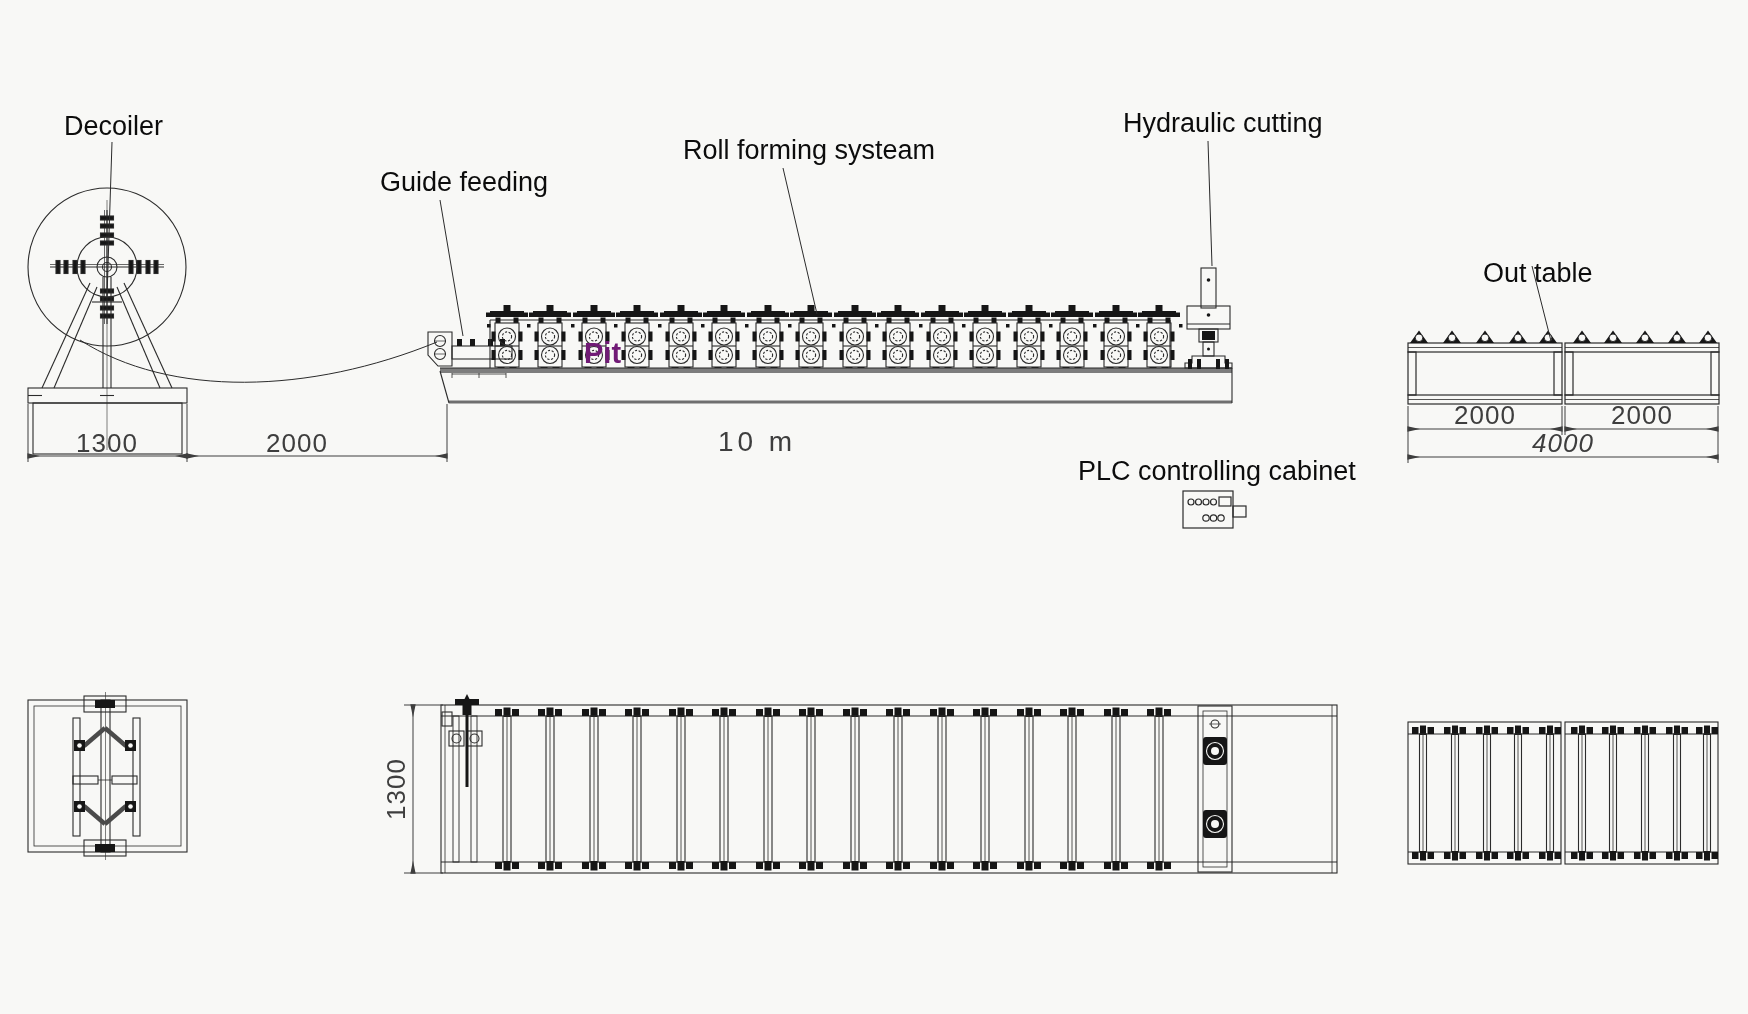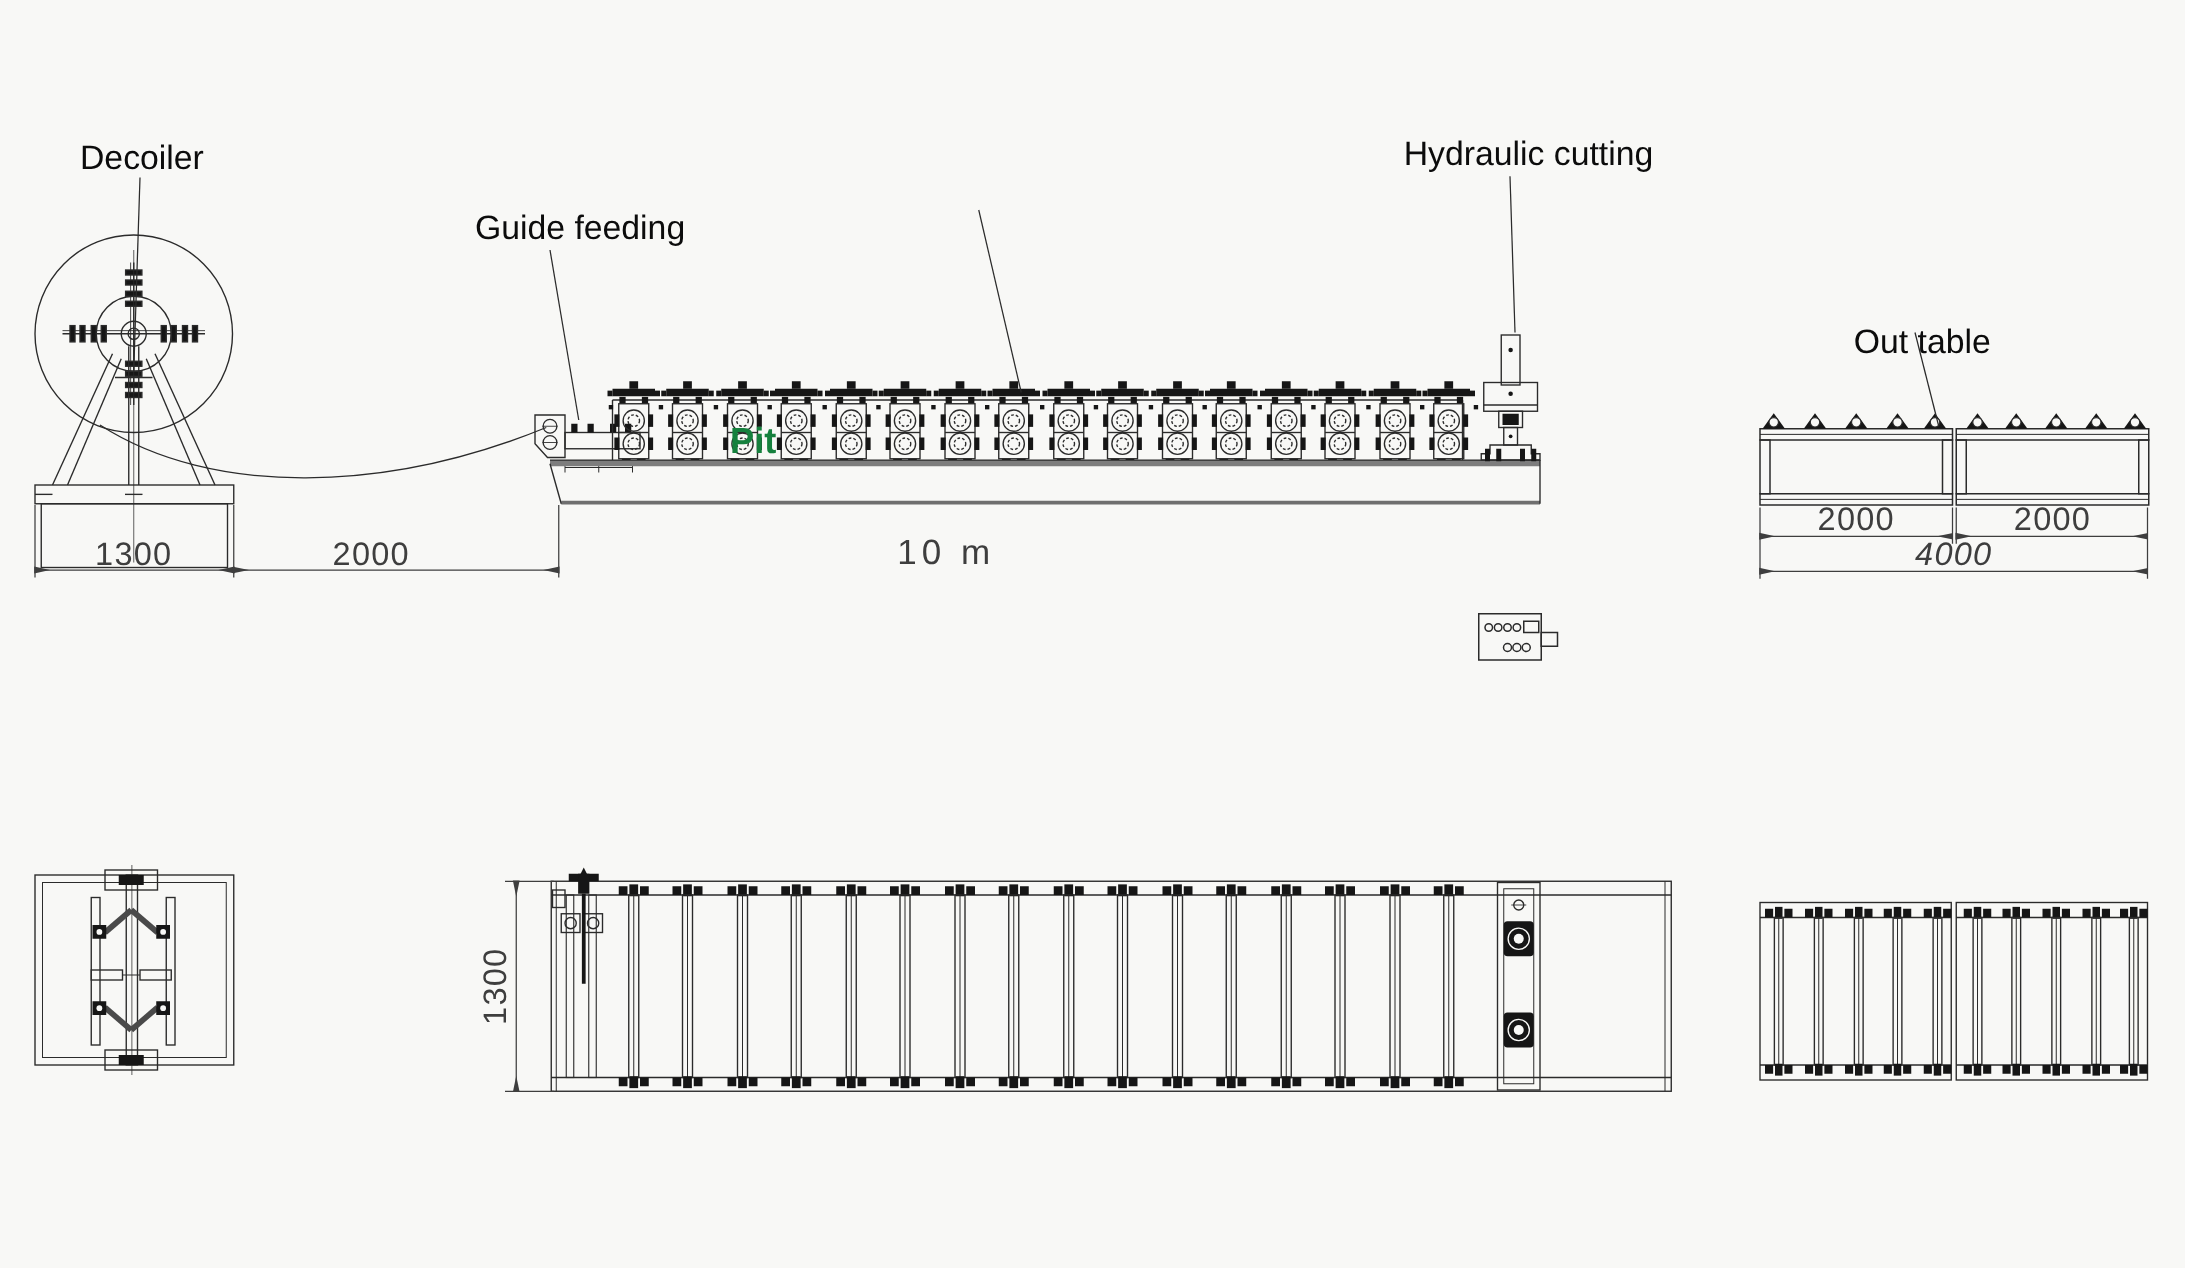--- a/index.html
+++ b/index.html
@@ -8,21 +8,21 @@
   html,body{margin:0;padding:0;}
   body{background:var(--background); width:1748px; height:1014px; overflow:hidden;
        font-family:"Liberation Sans", sans-serif;}
   .canvas{position:relative; width:1530px; height:1014px;}
   .canvas svg{position:absolute; left:0; top:0;}
   .lbl{position:absolute; font-size:27px; color:#0c0c0c; white-space:nowrap; line-height:1.1;}
   .dim{position:absolute; font-size:26px; color:var(--dim); white-space:nowrap;
        transform:translateX(-50%); letter-spacing:1px; line-height:1.05;}
   .dimv{position:absolute; font-size:26px; color:var(--dim); white-space:nowrap;
         transform:translate(-50%,-50%) rotate(-90deg); letter-spacing:1px;}
-  .pit{position:absolute; font-size:29px; font-weight:bold; color:#15803d; white-space:nowrap;}
+  .pit{position:absolute; font-size:29px; font-weight:bold; color:#701a75; white-space:nowrap;}
 </style>
 </head>
 <body>
 
 <div class="canvas">
 <svg width="1748" height="1014" viewBox="0 0 1748 1014">
   <defs>
     <marker id="arr" viewBox="0 0 12 6" markerWidth="13" markerHeight="6.5" refX="11.4" refY="3" orient="auto-start-reverse">
       <path d="M0,3 L12,0.5 L12,5.5 Z" fill="#3e3e3e"></path>
     </marker>
@@ -385,22 +385,24 @@
     <path d="M112,142 L107,297"></path>
     <path d="M440,200 L463,336"></path>
     <path d="M783,168 L817,314"></path>
     <path d="M1208,141 L1212,266"></path>
     <path d="M1532,266 L1551,341"></path>
   </g>
 </svg>
 
 <div class="lbl" style="left:64px; top:112px;">Decoiler</div>
 <div class="lbl" style="left:380px; top:168px;">Guide feeding</div>
+<div class="lbl" style="left:683px; top:136px;">Roll forming systeam</div>
 <div class="lbl" style="left:1123px; top:109px;">Hydraulic cutting</div>
 <div class="lbl" style="left:1483px; top:235px;margin-top:24px;">Out table</div>
+<div class="lbl" style="left:1078px; top:457px;">PLC controlling cabinet</div>
 <div class="pit" style="left:584px; top:337px;">Pit</div>
 
 <div class="dim" style="left:107px; top:430px;">1300</div>
 <div class="dim" style="left:297px; top:430px;">2000</div>
 <div class="dim" style="left:757px; top:427px; font-size:28px; letter-spacing:4px;">10 m</div>
 <div class="dim" style="left:1485px; top:402px;">2000</div>
 <div class="dim" style="left:1642px; top:402px;">2000</div>
 <div class="dim" style="left:1563px; top:430px;font-style:italic;">4000</div>
 <div class="dimv" style="left:396px; top:789px;">1300</div>
 </div>

